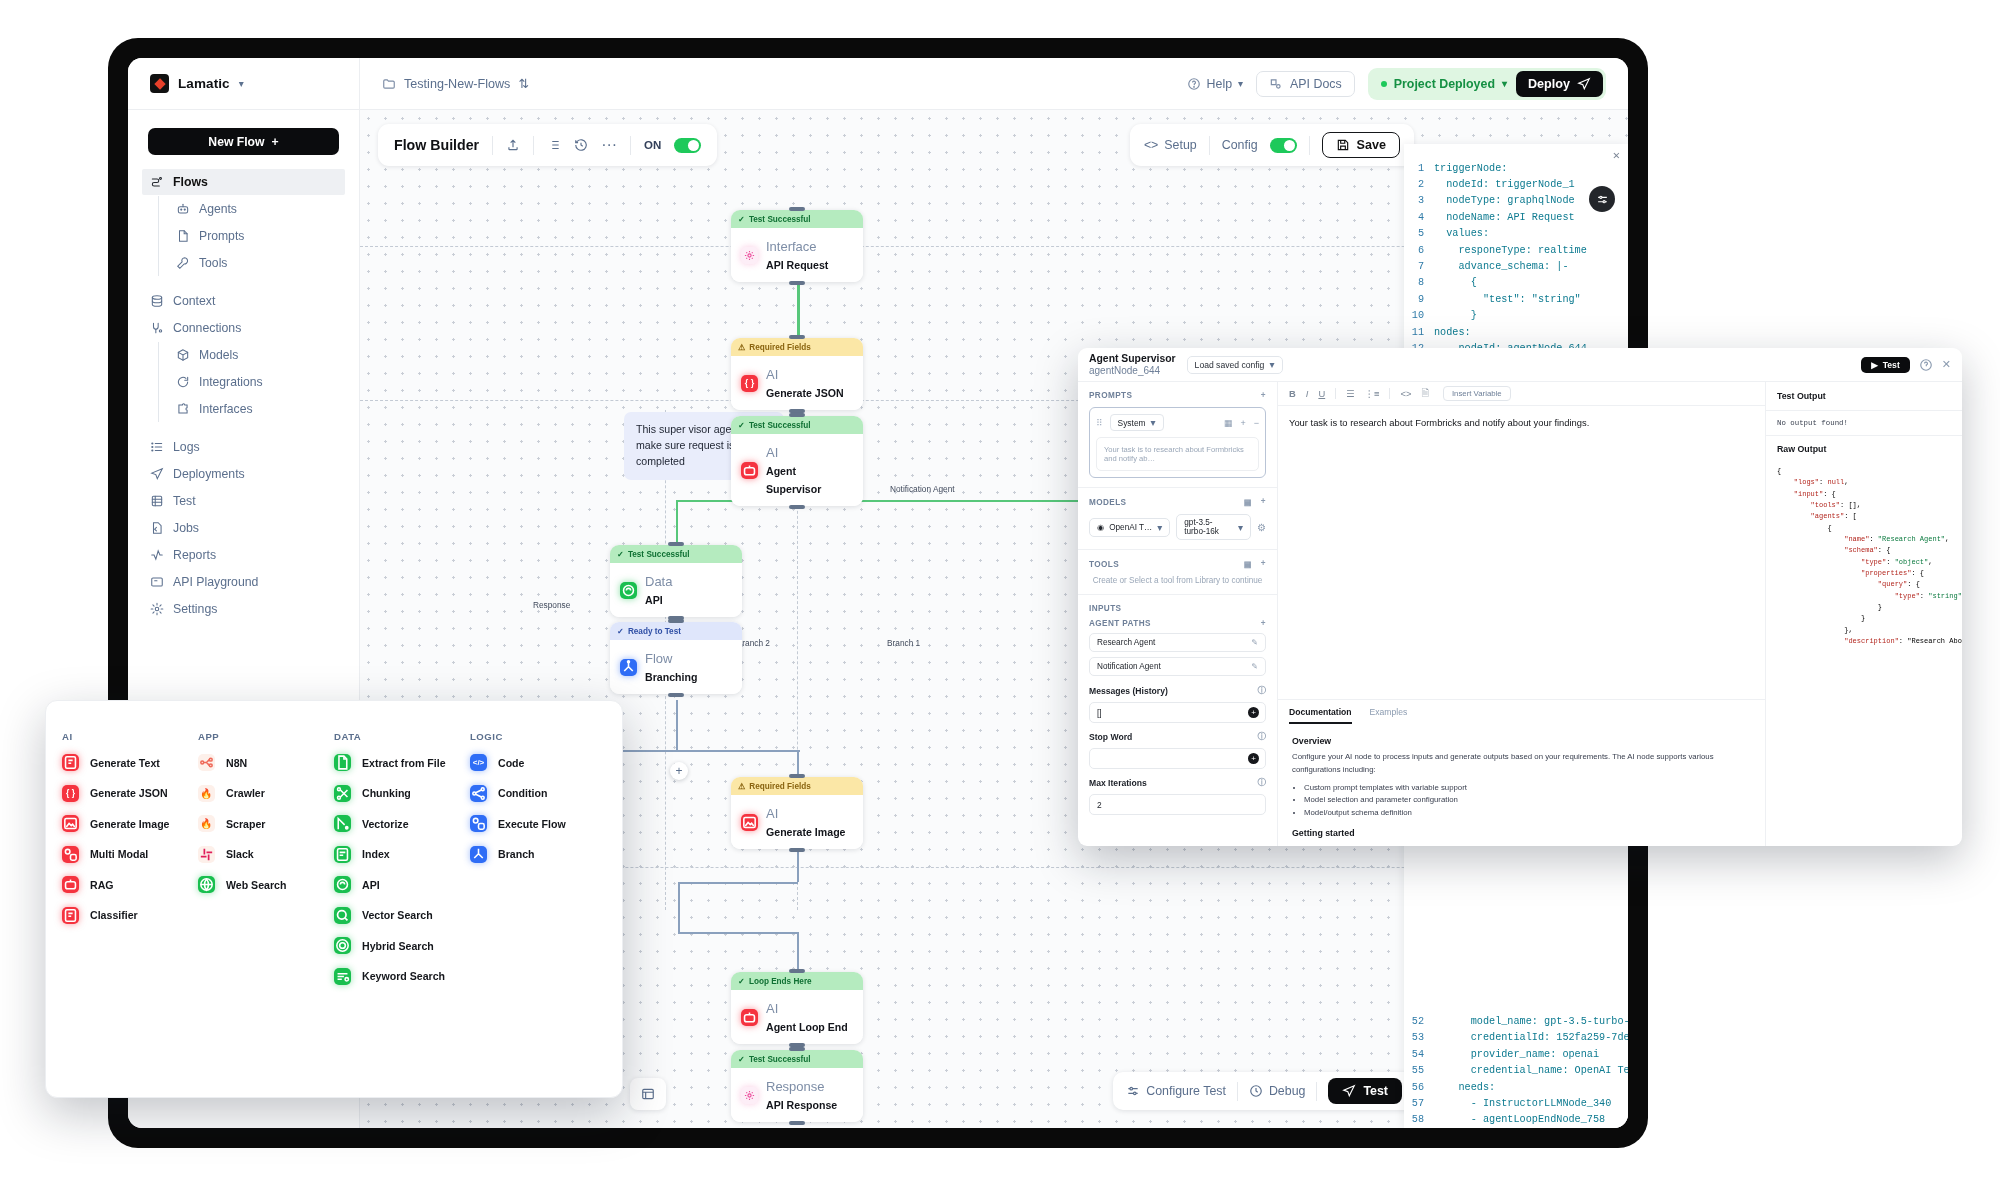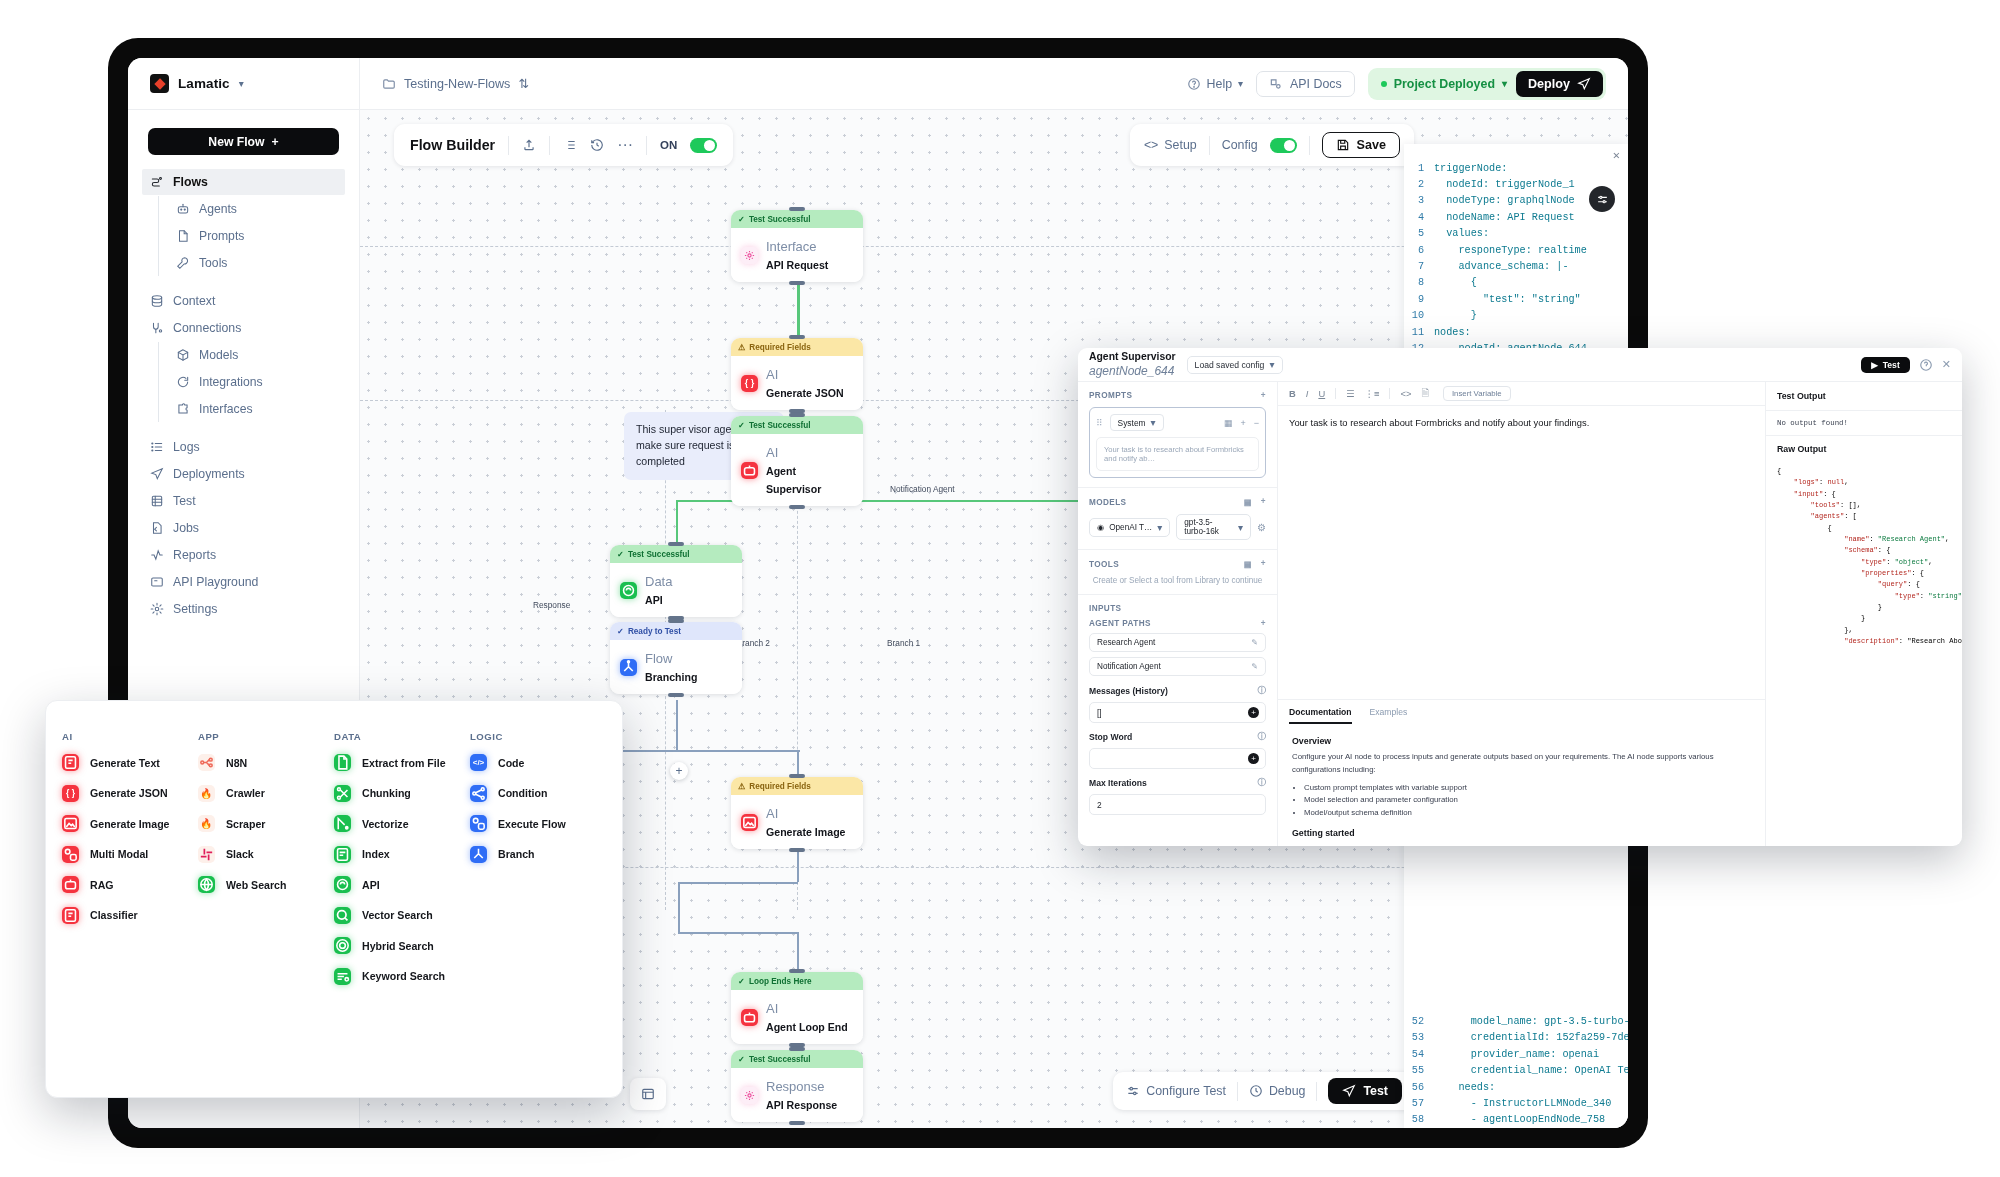--- a/index.html
+++ b/index.html
@@ -35,21 +35,21 @@
   .apidocs { display:flex; align-items:flex-end; gap:7px; font-size:12.4px; color:#5b6f8d; border:1px solid #dfe3e8; border-radius:7px; padding:5px 12px; cursor:pointer; }
   .deploywrap { display:flex; align-items:center; gap:9px; background:#dff6e2; border-radius:9px; padding:3px 3px 3px 13px; }
   .depstat { display:flex; align-items:center; gap:7px; font-size:12.4px; color:#159043; font-weight:600; cursor:pointer; }
   .dot { width:6px; height:6px; border-radius:50%; background:#1ec95b; }
   .deploybtn { background:#0b0c0e; color:#fff; font-size:12.6px; font-weight:700; border-radius:7px; padding:6px 12px; display:flex; align-items:center; gap:7px; cursor:pointer; }
 
   
   .canvas { position:absolute; left:232px; top:52px; right:0; bottom:0; background:
       radial-gradient(circle, #c9ced6 1px, transparent 1.1px) 0 0/17px 17px, #fafbfc; }
 
-  .fbcard { position:absolute; left:34px; top:14px; height:42px; background:#fff; border-radius:11px; box-shadow:0 1px 4px rgba(16,24,40,.10); display:flex; align-items:center; padding:0 16px; gap:13px;text-align:right; }
+  .fbcard { position:absolute; left:18px; top:14px; height:42px; background:#fff; border-radius:11px; box-shadow:0 1px 4px rgba(16,24,40,.10); display:flex; align-items:center; padding:0 16px; gap:13px;text-align:right; }
   .fbtitle { font-size:14.2px; font-weight:700; color:#101114; }
   .vdiv { width:1px; height:19px; background:#e6e9ed; }
   .ic { color:#5b6f8d; cursor:pointer; display:flex; }
   .onlabel { font-size:11.5px; font-weight:700; color:#33405a; }
   .toggle { width:27px; height:15px; border-radius:9px; background:#1ec95b; position:relative; cursor:pointer; }
   .toggle i { position:absolute; right:2px; top:2px; width:11px; height:11px; border-radius:50%; background:#fff; }
 
   .setupcard { position:absolute; right:214px; top:14px; height:42px; background:#fff; border-radius:11px; box-shadow:0 1px 4px rgba(16,24,40,.10); display:flex; align-items:center; padding:0 14px; gap:12px; }
   .sm { font-size:12.4px; color:#5b6f8d; display:flex; align-items:center; gap:6px; cursor:pointer; }
   .savebtn { border:1.4px solid #15171a; border-radius:8px; padding:5px 13px; font-size:12.6px; font-weight:700; color:#111; display:flex; align-items:center; gap:7px; cursor:pointer; }
@@ -91,21 +91,21 @@
   .ynum { width:30px; text-align:right; padding-right:10px; color:#2f7ba8; flex:0 0 30px; }
   .ycode { white-space:pre; color:#0d7a90; }
   .ytop { padding-top:16px; }
   .ybot { position:absolute; left:0; right:8px; bottom:0;margin-top:12px; }
   .fab { position:absolute; right:13px; top:42px; width:26px; height:26px; border-radius:50%; background:#23262b; display:flex; align-items:center; justify-content:center; color:#fff; }
 
   
   .modal { position:absolute; left:1078px; top:348px; width:884px; height:498px; background:#fff; border-radius:9px; box-shadow:0 14px 44px rgba(16,24,40,.26); overflow:hidden; display:flex; flex-direction:column; }
   .mhead { height:34px; display:flex; align-items:center; padding:0 11px; gap:11px; border-bottom:1px solid #eef0f3; }
   .mtitle { font-size:10.4px; font-weight:700; color:#14161b; line-height:1.2; }
-  .msub { font-size:12px; color:#6f8099;font-style:italic; }
+  .msub { font-size:10px; color:#6f8099; }
   .msel { border:1px solid #e2e6eb; border-radius:5px; height:18px; min-width:96px; display:flex; align-items:center; justify-content:space-between; padding:0 7px; font-size:8.6px; color:#2a2f38; cursor:pointer; }
   .mhr { margin-left:auto; display:flex; align-items:center; gap:9px; }
   .mtest { background:#0b0c0e; color:#fff; border-radius:5px; padding:3px 10px; font-size:8.6px; font-weight:700; display:flex; align-items:center; gap:5px; cursor:pointer; }
   .mbody { flex:1; display:flex; min-height:0; }
   .mleft { width:200px; border-right:1px solid #eef0f3; overflow:hidden; }
   .sect { padding:9px 11px; border-bottom:1px solid #eef0f3; }
   .secth { display:flex; align-items:center; font-size:8.2px; font-weight:700; color:#6f8099; letter-spacing:.4px; }
   .secth .sp { margin-left:auto; display:flex; gap:9px; color:#8b9bb0; }
   .pbox { margin-top:7px; border:1px solid #b9c4d6; border-radius:6px; padding:6px; }
   .prow { display:flex; align-items:center; gap:7px; }

